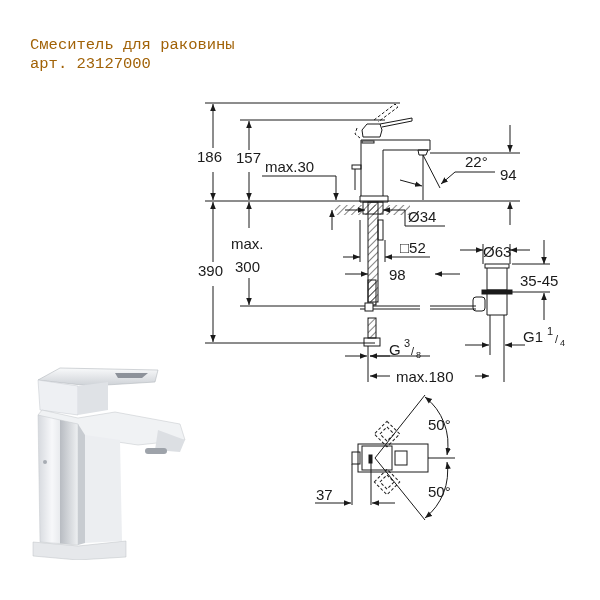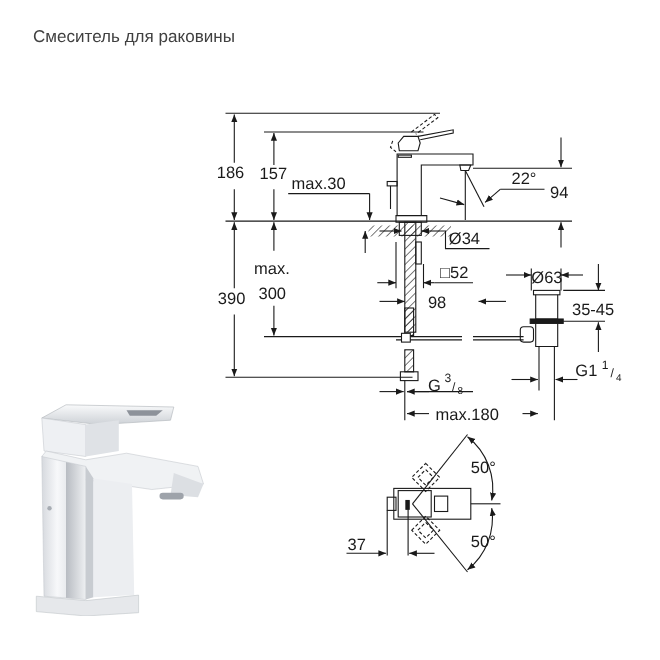--- a/index.html
+++ b/index.html
@@ -1,28 +1,29 @@
 <!DOCTYPE html>
 <html><head>
 <meta charset="utf-8">
 <style>
   html, body { margin:0; padding:0; background:#ffffff; }
   body { width:600px; height:600px; position:relative; overflow:hidden; font-family:"Liberation Sans", sans-serif; color:#1a1a1a; }
-  .title { position:absolute; left:30px; top:24px; font-size:15.5px; line-height:19px; color:#404040; }
+  .title { position:absolute; left:30px; top:36px; font-size:15.5px; line-height:19px; color:#a16207;font-family:Liberation Mono, monospace; }
   .title div { white-space:nowrap; }
   svg.drawing { position:absolute; left:0; top:0; width:600px; height:600px; }
   svg text { font-family:"Liberation Sans", sans-serif; fill:#1a1a1a; }
   .dim { font-size:15px; }
   .photo { position:absolute; left:30px; top:360px; width:160px; height:200px; }
 </style>
 </head>
 <body>
 
 <div class="title">
   <div>Смеситель для раковины</div>
+  <div>арт. 23127000</div>
 </div>
 
 <svg class="drawing" viewBox="0 0 600 600" xmlns="http://www.w3.org/2000/svg">
   <defs>
     <marker id="arr" viewBox="0 0 10 10" refX="10" refY="5" markerWidth="7" markerHeight="7" orient="auto-start-reverse">
       <path d="M0,1 L10,5 L0,9 z" fill="#1a1a1a"></path>
     </marker>
     <pattern id="hatch" width="5" height="5" patternUnits="userSpaceOnUse" patternTransform="rotate(45)">
       <line x1="0" y1="0" x2="0" y2="5" stroke="#333" stroke-width="1.2"></line>
     </pattern>

